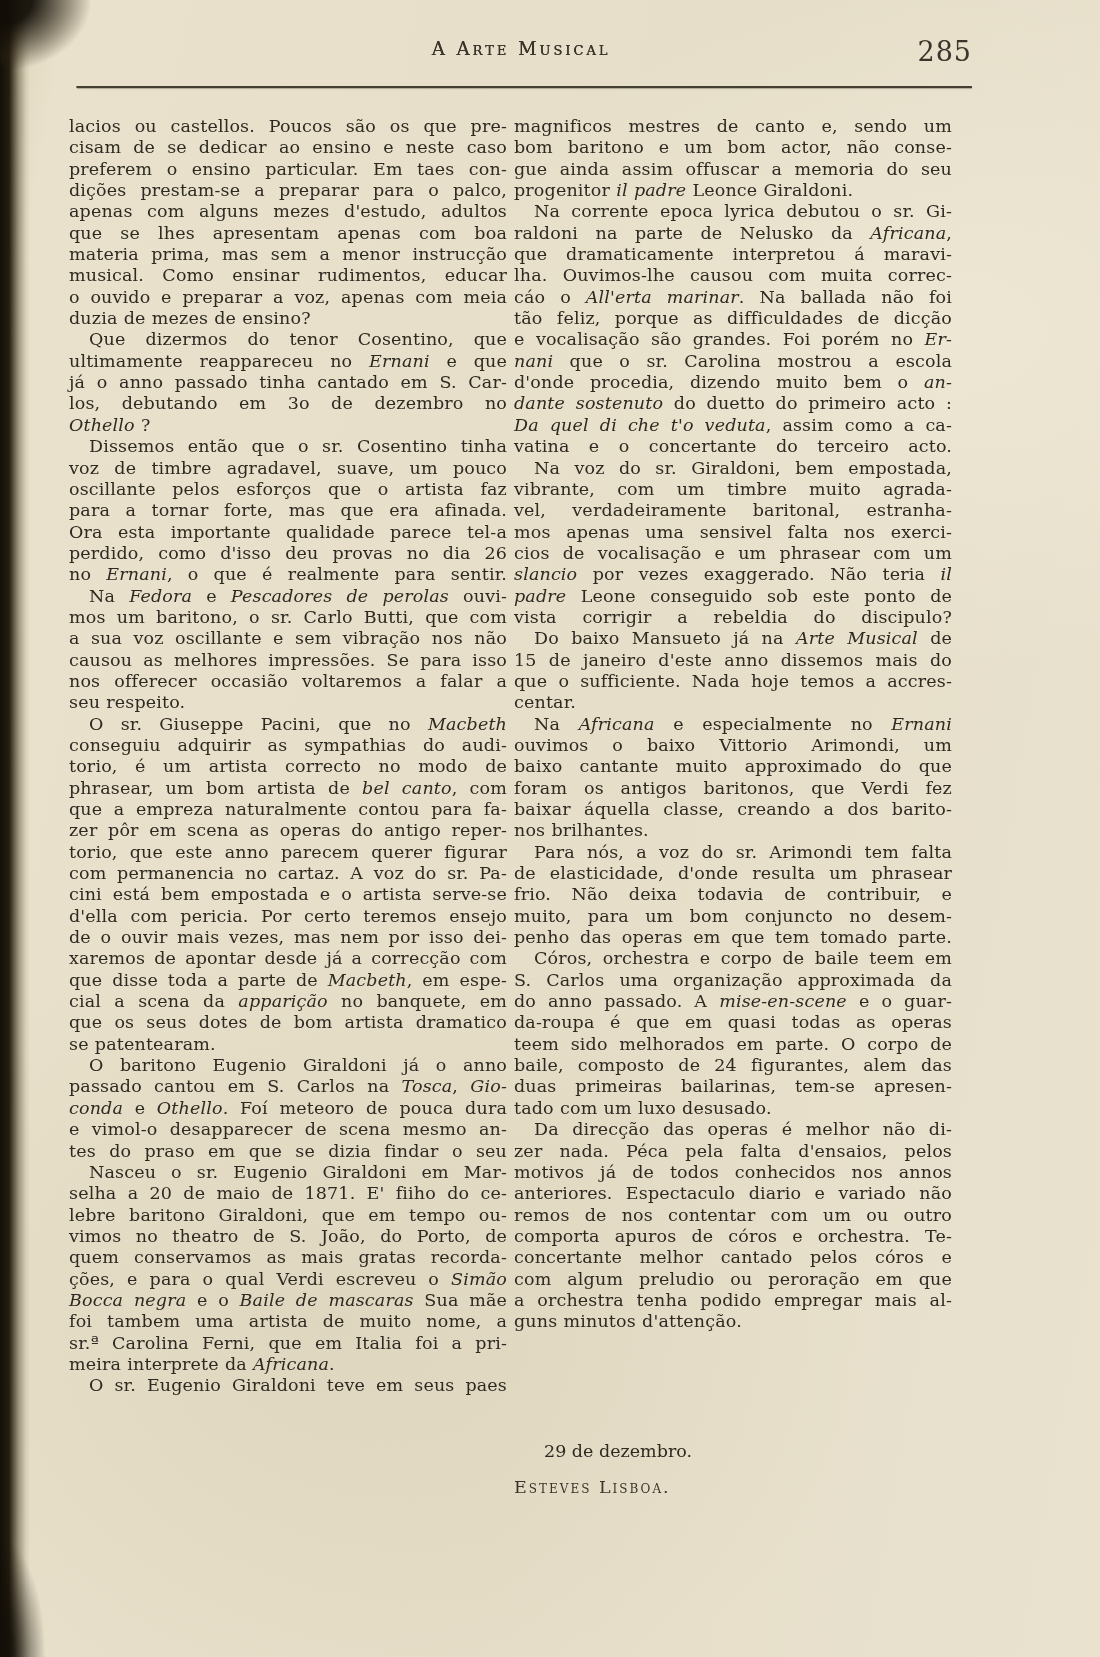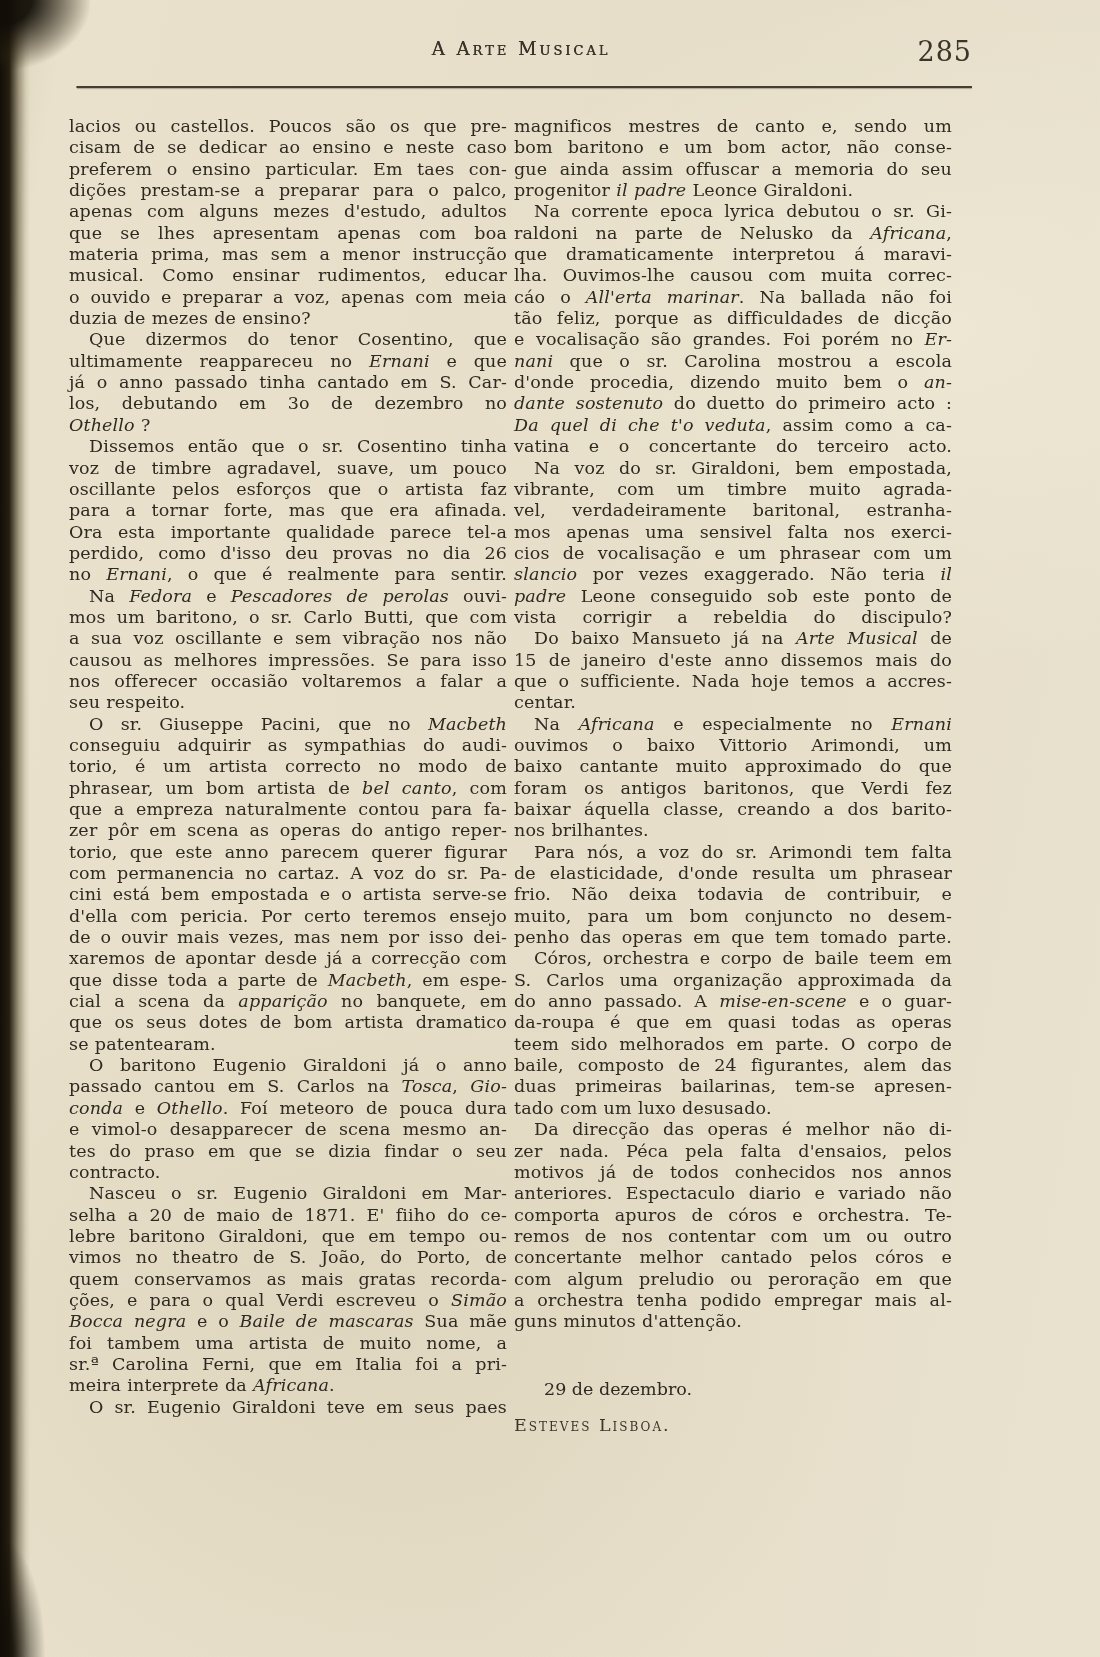--- a/index.html
+++ b/index.html
@@ -28,21 +28,21 @@
     box-shadow:0 1px 1px rgba(69,63,51,.35), -1px 0 0 rgba(69,63,51,.6);}
 
   .col{position:absolute;top:116px;width:438px;}
   .col-left{left:69px;}
   .col-right{left:514px;}
   .line{font-size:17.5px;line-height:21.35px;letter-spacing:.15px;word-spacing:.5px;white-space:nowrap0;}
   .line.just{text-align:justify;text-align-last:justify;-moz-text-align-last:justify;}
   .line.ind{text-indent:20px;}
   .line i{font-style:italic;text-align:center;}
 
-  .date-line{margin-top:46px;text-indent:30px;font-size:17.5px;line-height:21.35px;}
+  .date-line{margin-top:108px;text-indent:30px;font-size:17.5px;line-height:21.35px;}
   .signature{margin-top:15px;text-align:left;padding-right:2px;font-size:17.5px;
     font-variant-caps:small-caps;letter-spacing:2px;color:#3a342a;}
 </style>
 </head>
 <body>
 
 <div class="scan-edge"></div>
 <div class="scan-corner"></div>
 <div class="scan-corner-bottom"></div>
 
@@ -95,21 +95,20 @@
     <div class="line just"><span>xaremos de apontar desde já a correcção com</span></div>
     <div class="line just"><span>que disse toda a parte de </span><i>Macbeth</i><span>, em espe-</span></div>
     <div class="line just"><span>cial a scena da </span><i>apparição</i><span> no banquete, em</span></div>
     <div class="line just"><span>que os seus dotes de bom artista dramatico</span></div>
     <div class="line"><span>se patentearam.</span></div>
     <div class="line just ind"><span>O baritono Eugenio Giraldoni já o anno</span></div>
     <div class="line just"><span>passado cantou em S. Carlos na </span><i>Tosca</i><span>, </span><i>Gio-</i></div>
     <div class="line just"><i>conda</i><span> e </span><i>Othello</i><span>. Foí meteoro de pouca dura</span></div>
     <div class="line just"><span>e vimol-o desapparecer de scena mesmo an-</span></div>
     <div class="line just"><span>tes do praso em que se dizia findar o seu</span></div>
-    <div class="line"><span>contracto.</span></div>
     <div class="line just ind"><span>Nasceu o sr. Eugenio Giraldoni em Mar-</span></div>
     <div class="line just"><span>selha a 20 de maio de 1871. E' fiiho do ce-</span></div>
     <div class="line just"><span>lebre baritono Giraldoni, que em tempo ou-</span></div>
     <div class="line just"><span>vimos no theatro de S. João, do Porto, de</span></div>
     <div class="line just"><span>quem conservamos as mais gratas recorda-</span></div>
     <div class="line just"><span>ções, e para o qual Verdi escreveu o </span><i>Simão</i></div>
     <div class="line just"><i>Bocca negra</i><span> e o </span><i>Baile de mascaras</i><span> Sua mãe</span></div>
     <div class="line just"><span>foi tambem uma artista de muito nome, a</span></div>
     <div class="line just"><span>sr.ª Carolina Ferni, que em Italia foi a pri-</span></div>
     <div class="line"><span>meira interprete da </span><i>Africana</i><span>.</span></div>
@@ -160,21 +159,21 @@
     <div class="line just"><span>do anno passado. A </span><i>mise-en-scene</i><span> e o guar-</span></div>
     <div class="line just"><span>da-roupa é que em quasi todas as operas</span></div>
     <div class="line just"><span>teem sido melhorados em parte. O corpo de</span></div>
     <div class="line just"><span>baile, composto de 24 figurantes, alem das</span></div>
     <div class="line just"><span>duas primeiras bailarinas, tem-se apresen-</span></div>
     <div class="line"><span>tado com um luxo desusado.</span></div>
     <div class="line just ind"><span>Da direcção das operas é melhor não di-</span></div>
     <div class="line just"><span>zer nada. Péca pela falta d'ensaios, pelos</span></div>
     <div class="line just"><span>motivos já de todos conhecidos nos annos</span></div>
     <div class="line just"><span>anteriores. Espectaculo diario e variado não</span></div>
+    <div class="line just"><span>remos de nos contentar com um ou outro</span></div>
     <div class="line just"><span>comporta apuros de córos e orchestra. Te-</span></div>
-    <div class="line just"><span>remos de nos contentar com um ou outro</span></div>
     <div class="line just"><span>concertante melhor cantado pelos córos e</span></div>
     <div class="line just"><span>com algum preludio ou peroração em que</span></div>
     <div class="line just"><span>a orchestra tenha podido empregar mais al-</span></div>
     <div class="line"><span>guns minutos d'attenção.</span></div>
     <div class="date-line">29 de dezembro.</div>
     <div class="signature">Esteves Lisboa.</div>
   </div>
 
 </body></html>

